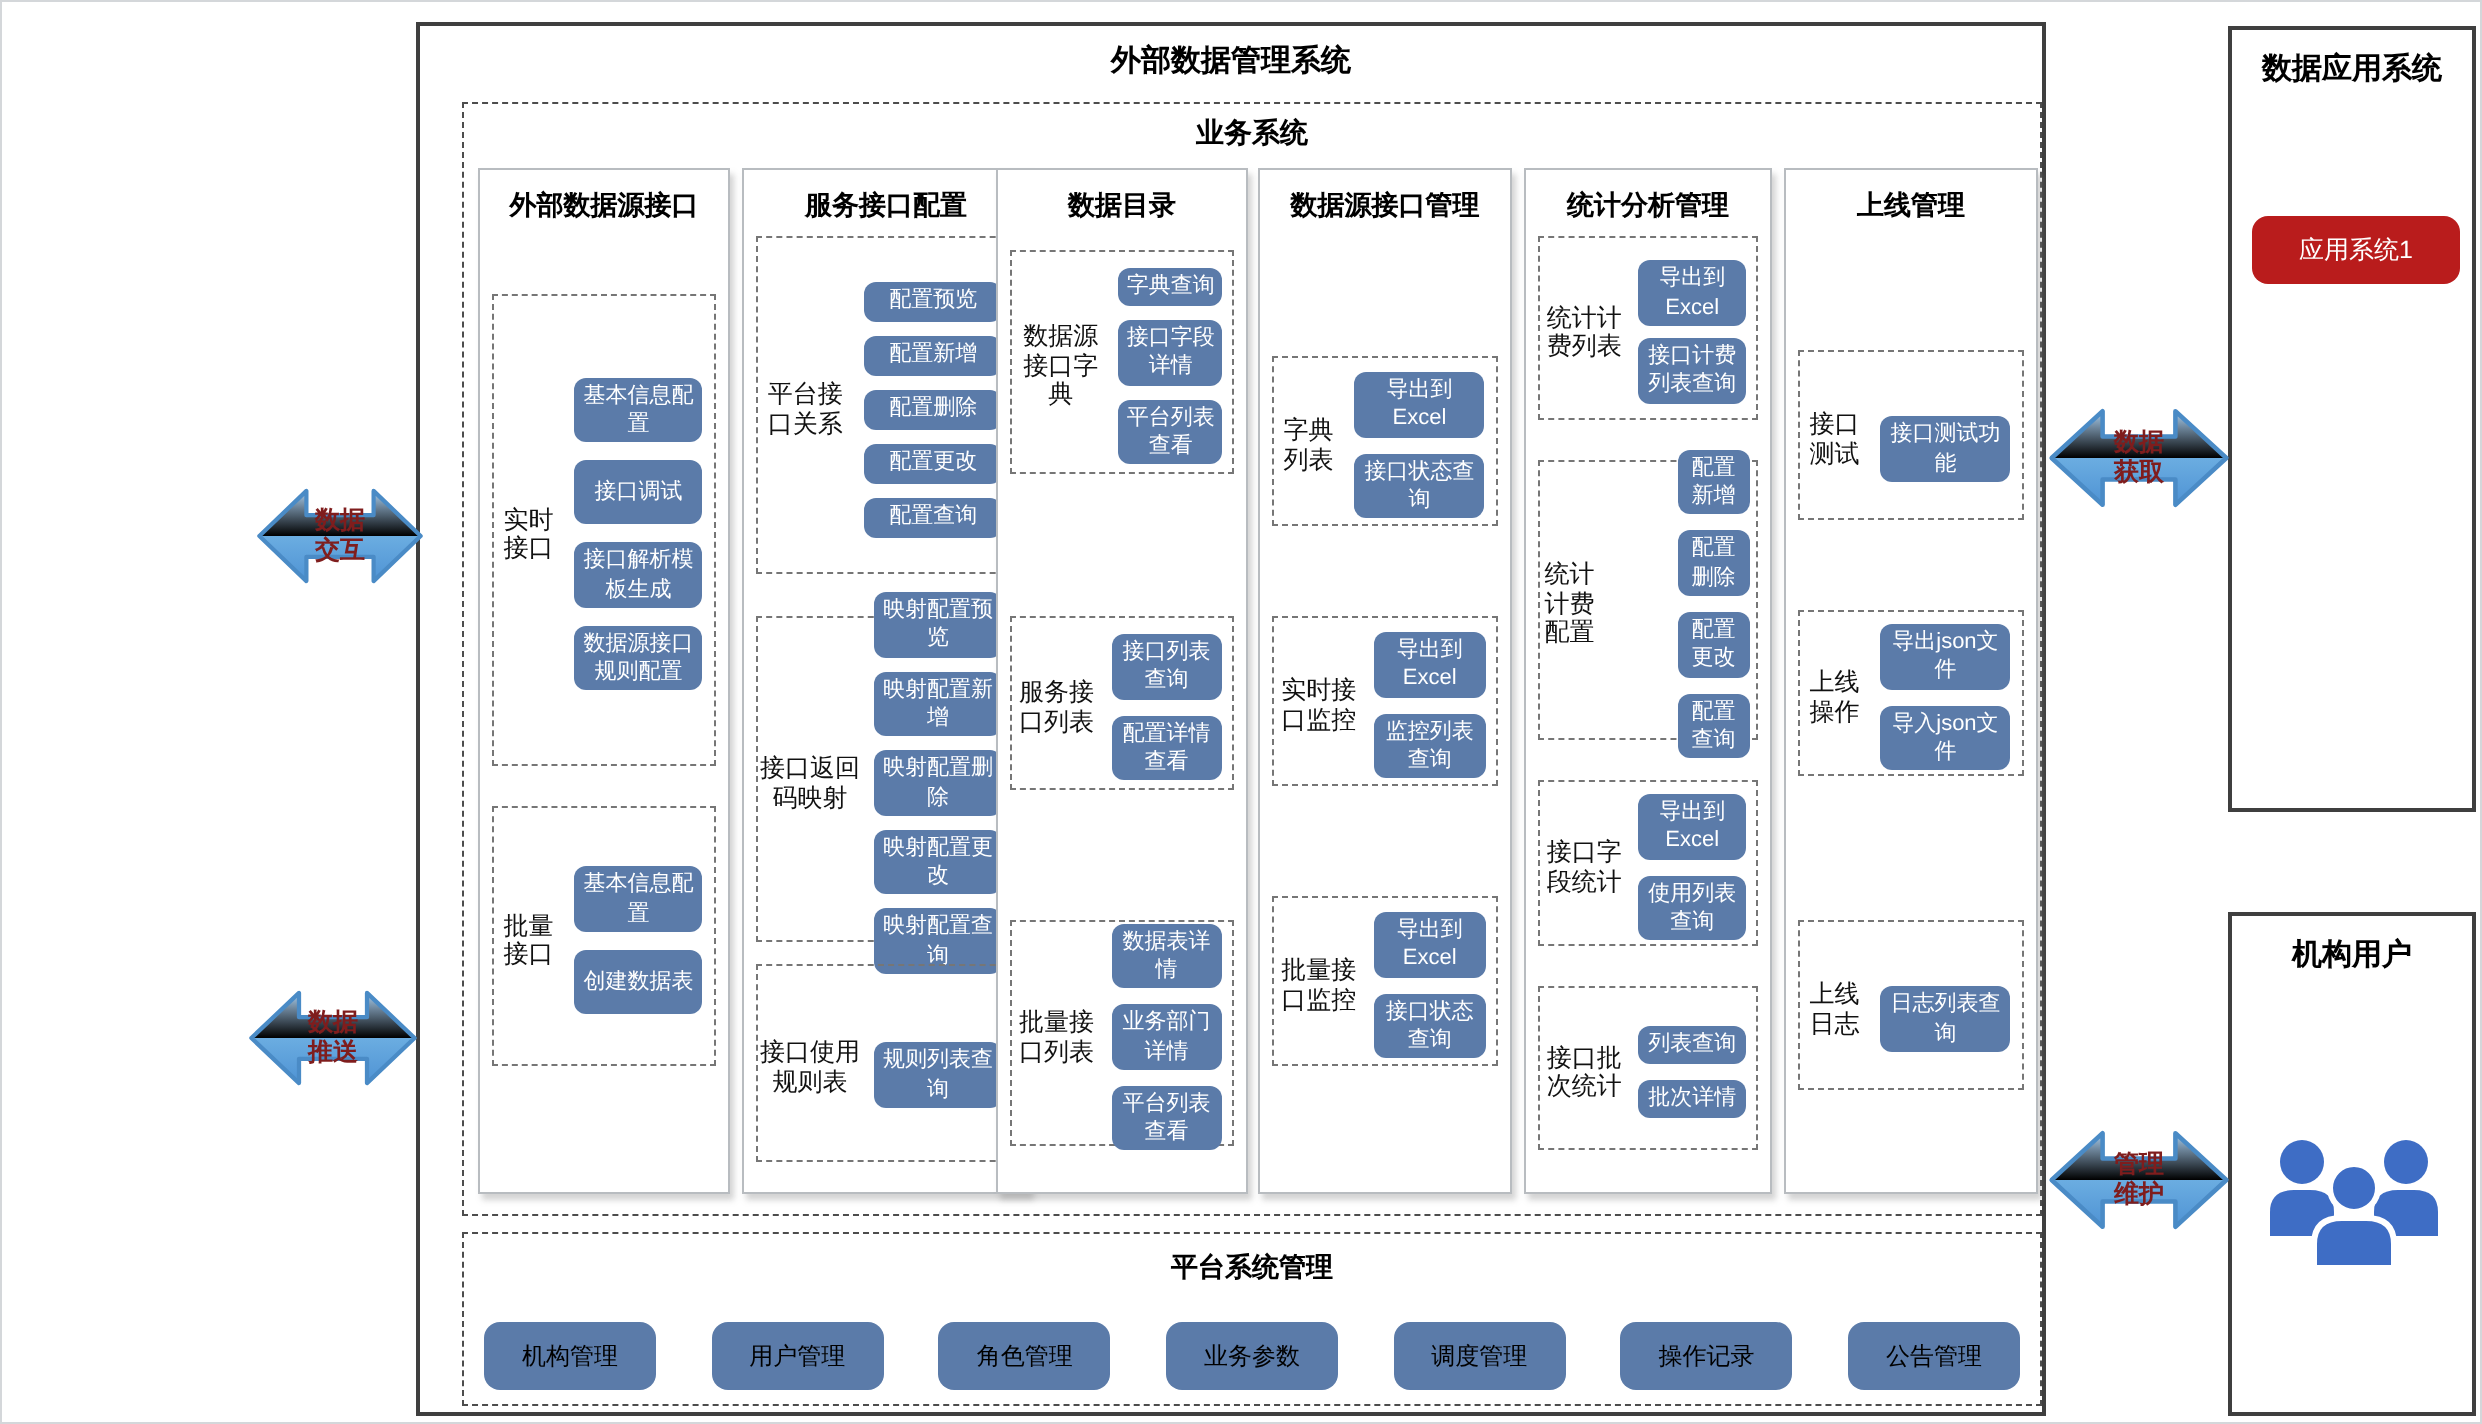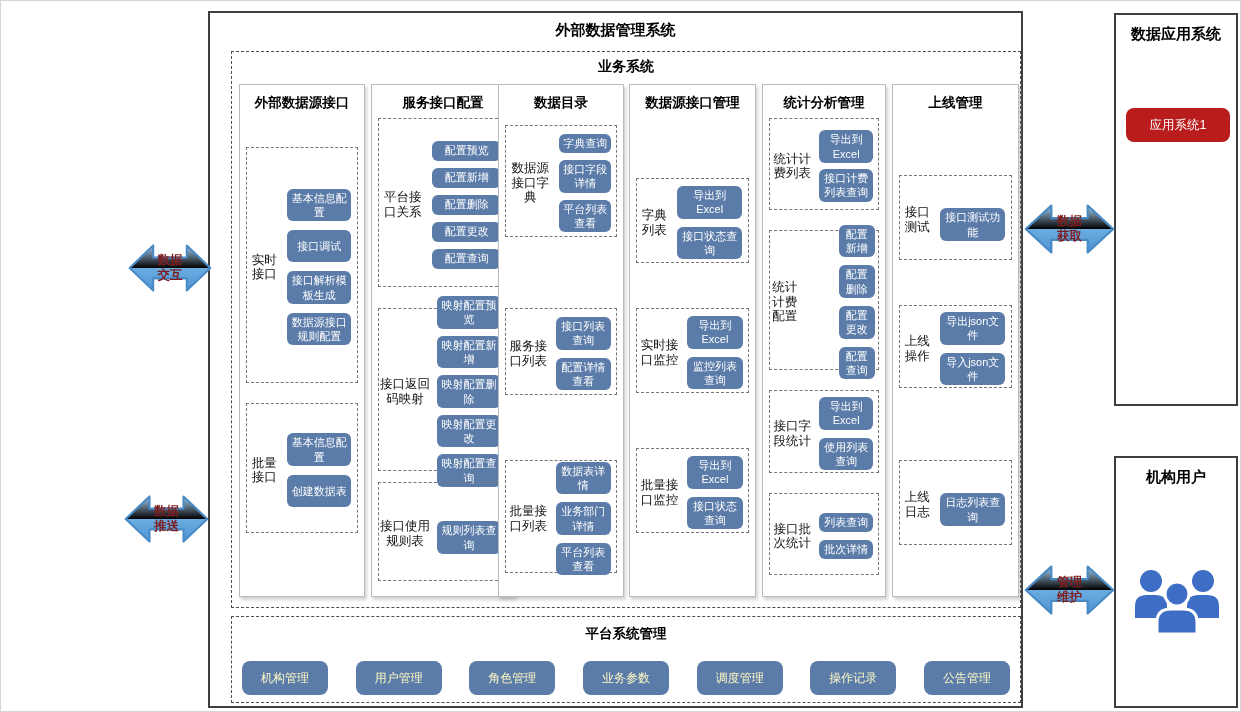--- a/index.html
+++ b/index.html
@@ -23,21 +23,21 @@
   .col-title{position:absolute;top:9px;left:0;right:0;text-align:center;font-weight:bold;font-size:13.5px;}
   .group{position:absolute;left:6px;right:6px;border:1px dashed #767676;box-sizing:border-box;
          display:flex;align-items:center;}
   .group-title{margin-top:4px;font-size:12.5px;color:#111;text-align:center;line-height:1.15;}
   .btn-col{display:flex;flex-direction:column;align-items:center;width:100%;}
   .btn{width:85%;background:#5b7ba9;color:#fff;border-radius:6px;font-size:11px;line-height:1.3;
        display:flex;align-items:center;justify-content:center;text-align:center;
        padding:2px 3px;box-sizing:border-box;cursor:pointer;}
   .platform-title{position:absolute;top:8px;left:0;right:0;text-align:center;font-weight:bold;font-size:13.5px;}
   .platform-row{position:absolute;top:44px;left:10px;right:10px;display:flex;justify-content:space-between;}
-  .pbtn{width:86px;height:34px;background:#5b7ba9;color:#fef9c3;border-radius:8px;display:flex;
+  .pbtn{width:86px;height:34px;background:#5b7ba9;color:#000000;border-radius:8px;display:flex;
         align-items:center;justify-content:center;font-size:12px;cursor:pointer;}
   .arrow{position:absolute;}
   .arrow svg{position:absolute;left:0;top:0;width:100%;height:100%;}
   .arrow-label{position:absolute;left:0;right:0;top:50%;transform:translateY(-50%);
                text-align:center;font-size:12.5px;font-weight:bold;color:#7f1d1d;
                white-space:pre-line;line-height:1.2;}
   .users-svg{position:absolute;left:17px;top:110px;}
 </style>
 </head>
 <body>

